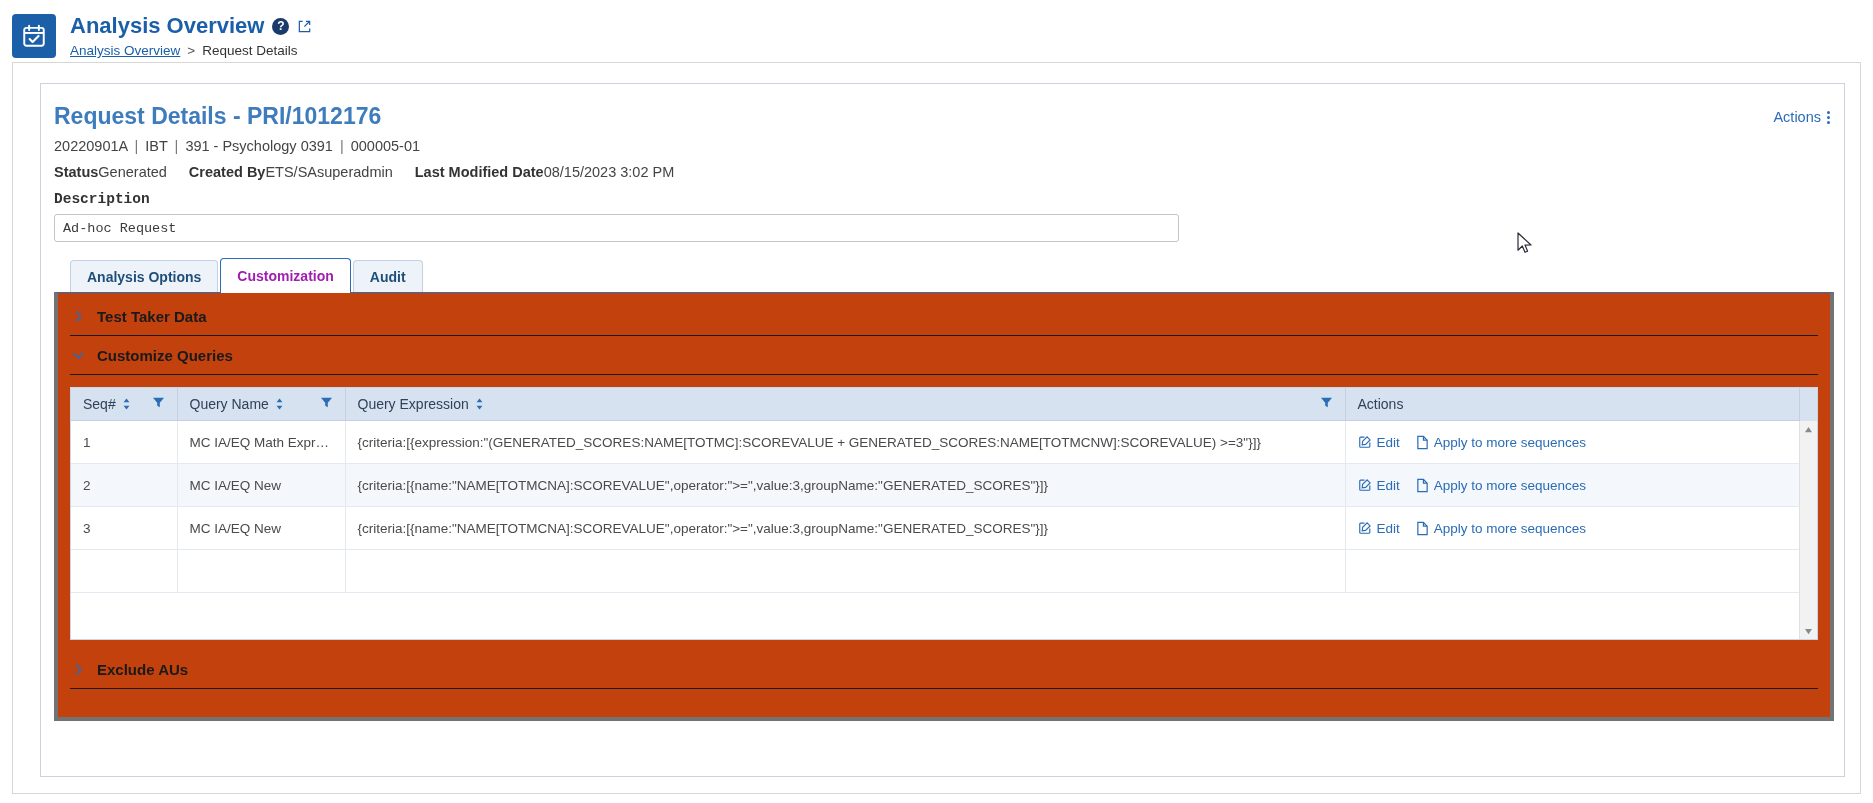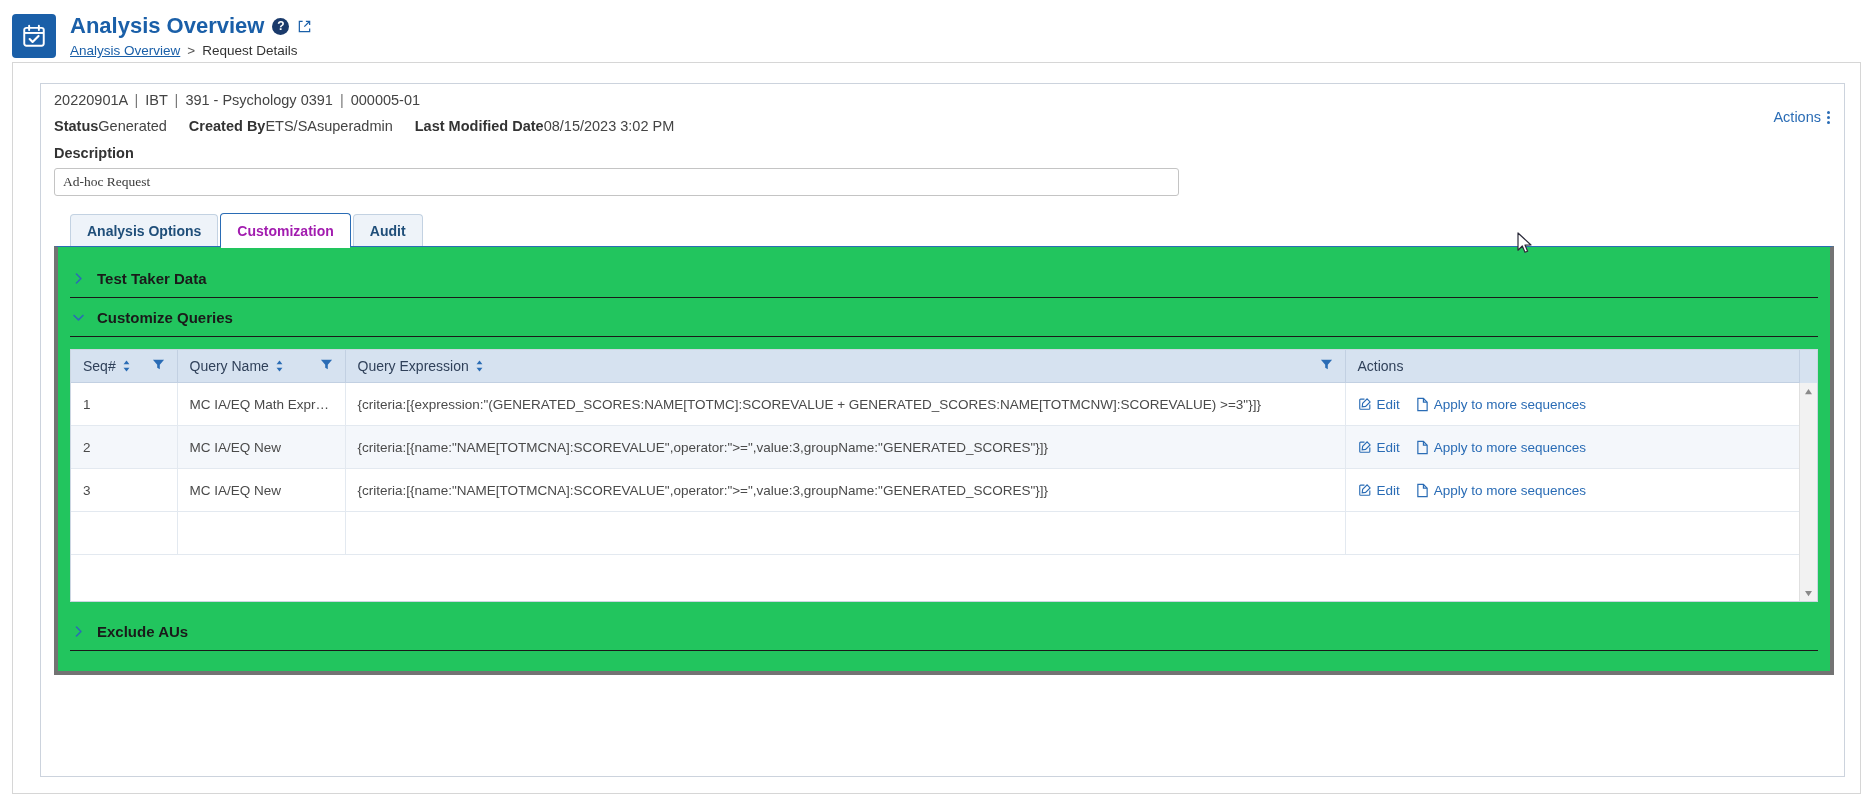--- a/index.html
+++ b/index.html
@@ -144,41 +144,42 @@
     align-items: baseline;
   }
   .status-line b { color: #333; }
   .status-line .gap { display: inline-block; width: 22px; }
 
   .desc-label {
     padding: 11px 0 0 13px;
     font-size: 14.5px;
     font-weight: bold;
     color: #333;
+    font-family: Liberation Mono, monospace;
   }
   .desc-input {
     display: block;
     margin: 7px 0 0 13px;
     width: 1125px;
     height: 28px;
     box-sizing: border-box;
     border: 1px solid #c4c4c4;
     border-radius: 3px;
     padding: 3px 8px;
-    font-family: Liberation Serif, serif;
+    font-family: Liberation Mono, monospace;
     font-size: 13.5px;
     color: #3b3b3b;
     background: #ffffff;
   }
 
   
   .tabs {
     margin: 18px 0 0 13px;
     display: flex;
-    align-items: center;
+    align-items: flex-end;
     height: 32px;
     padding-left: 16px;
   }
   .tab {
     box-sizing: border-box;
     height: 32px;
     padding: 0 16px;
     display: flex;
     align-items: center;
     font-size: 14px;
@@ -207,24 +208,24 @@
     height: 2px;
     background: #ffffff;
   }
 
   
   .tab-panel {
     position: relative;
     margin: 0 10px 0 13px;
     border: 4px solid #737373;
     border-top: 1px solid #2a6cb5;
-    background: #22c55e;
+    background: #c2410c;
     height: 429px;
     box-sizing: border-box;
-    padding: 12px 10px;
+    padding: 4px 10px;
   }
 
   .accordion-head {
     display: flex;
     align-items: center;
     gap: 12px;
     height: 38px;
     padding-left: 4px;
     font-size: 15px;
     font-weight: bold;
@@ -370,20 +371,21 @@
         <span class="sep">&gt;</span>
         <span class="current">Request Details</span>
       </div>
     </div>
   </div>
 
   <div class="outer-frame">
 
     <div class="card">
 
+      <div class="card-title">Request Details - PRI/1012176</div>
 
       <div class="actions-menu">
         <span>Actions</span>
         <span class="kebab">
             <i></i>
             <i></i>
             <i></i>
           </span>
       </div>
 

